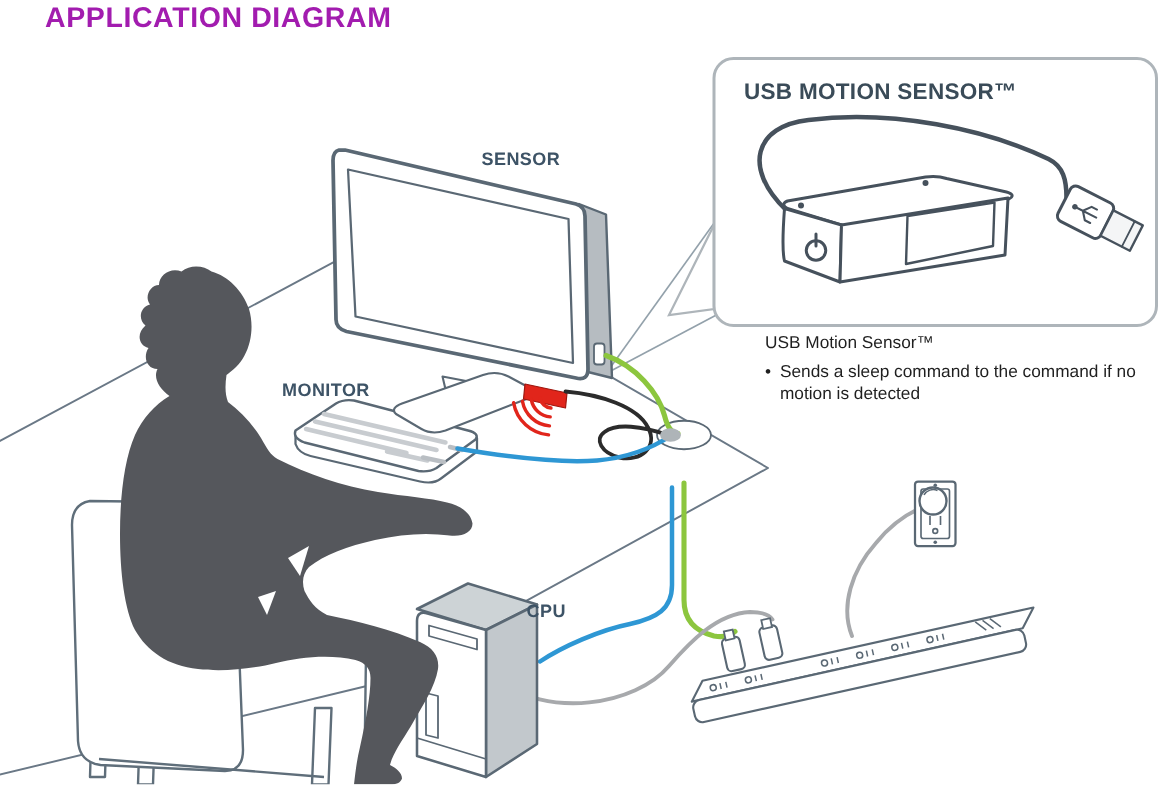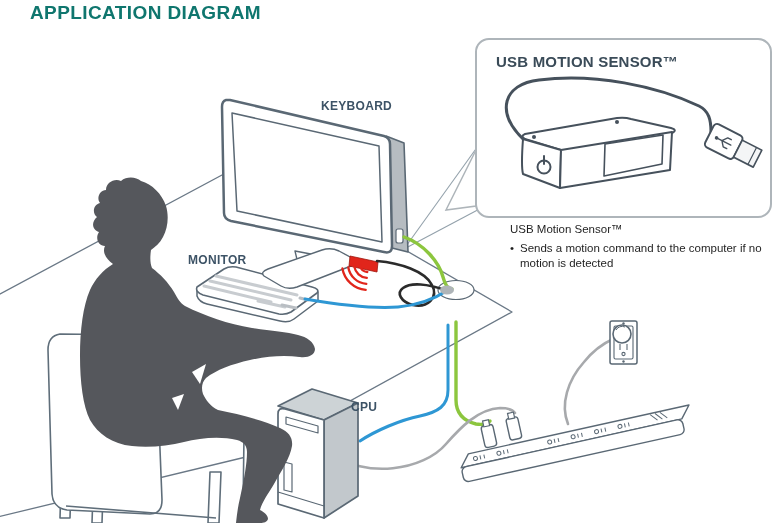--- a/index.html
+++ b/index.html
@@ -3,21 +3,21 @@
 <meta charset="utf-8">
 <style>
   html,body{margin:0;padding:0;background:#ffffff;}
   .stage{
     position:relative;width:780px;height:523px;overflow:hidden;
     background:#ffffff;font-family:"Liberation Sans", sans-serif;
   }
   .scene{position:absolute;left:0;top:0;width:780px;height:523px;}
   .title{
     position:absolute;left:30px;top:2px;margin:0;
-    font-size:19px;font-weight:bold;letter-spacing:.4px;color:#0f766e;
+    font-size:19px;font-weight:bold;letter-spacing:.4px;color:#a21caf;
   }
   .lbl{
     position:absolute;font-size:12px;font-weight:bold;letter-spacing:.3px;color:#3D5366;
   }
   .lbl.monitor{left:321px;top:99px;}
   .lbl.keyboard{left:188px;top:253px;}
   .lbl.cpu{left:351px;top:400px;}
   .callout{
     position:absolute;left:475px;top:38px;width:293px;height:176px;
     background:#ffffff;border:2px solid #AEB5BA;border-radius:14px;
@@ -203,21 +203,21 @@
         C106,259 102,252 105,246 C98,246 95,238 99,232
         C92,230 91,222 97,217 C92,213 93,205 100,203
         C96,198 100,190 106,190 C106,183 114,178 121,181
         C127,176 136,177 141,181 Z"></path>
       <polygon points="192,372 206,364 200,384" fill="#ffffff"></polygon>
       <polygon points="172,398 184,394 178,410" fill="#ffffff"></polygon>
     </g>
   </svg>
 
   <h1 class="title">APPLICATION DIAGRAM</h1>
-  <div class="lbl monitor">KEYBOARD</div>
+  <div class="lbl monitor">SENSOR</div>
   <div class="lbl keyboard">MONITOR</div>
   <div class="lbl cpu">CPU</div>
 
   <div class="callout">
     <svg class="callout-art" viewBox="0 0 293 176">
       <g fill="#ffffff" stroke="#46515C" stroke-width="2" stroke-linejoin="round" stroke-linecap="round">
         <path d="M47,100 C18,72 26,44 62,40 C118,33 180,46 222,66 C232,71 234,80 234,92" fill="none" stroke-width="3"></path>
         <g transform="translate(236,96) rotate(27)">
           <rect x="-4" y="-13" width="32" height="26" rx="4"></rect>
           <rect x="28" y="-9.5" width="22" height="19" fill="#F4F5F6" stroke-width="1.6"></rect>
@@ -239,17 +239,17 @@
         <circle cx="140" cy="82" r="2" fill="#46515C" stroke="none"></circle>
       </g>
     </svg>
     <div class="callout-title">USB MOTION SENSOR™</div>
   </div>
 
   <div class="caption">
     <div class="caption-name">USB Motion Sensor™</div>
     <div class="caption-bullet">
       <span class="bullet-dot">•</span>
-      <span>Sends a motion command to the computer if no motion is detected</span>
+      <span>Sends a sleep command to the command if no motion is detected</span>
     </div>
   </div>
 
 </div>
 
 </body></html>

